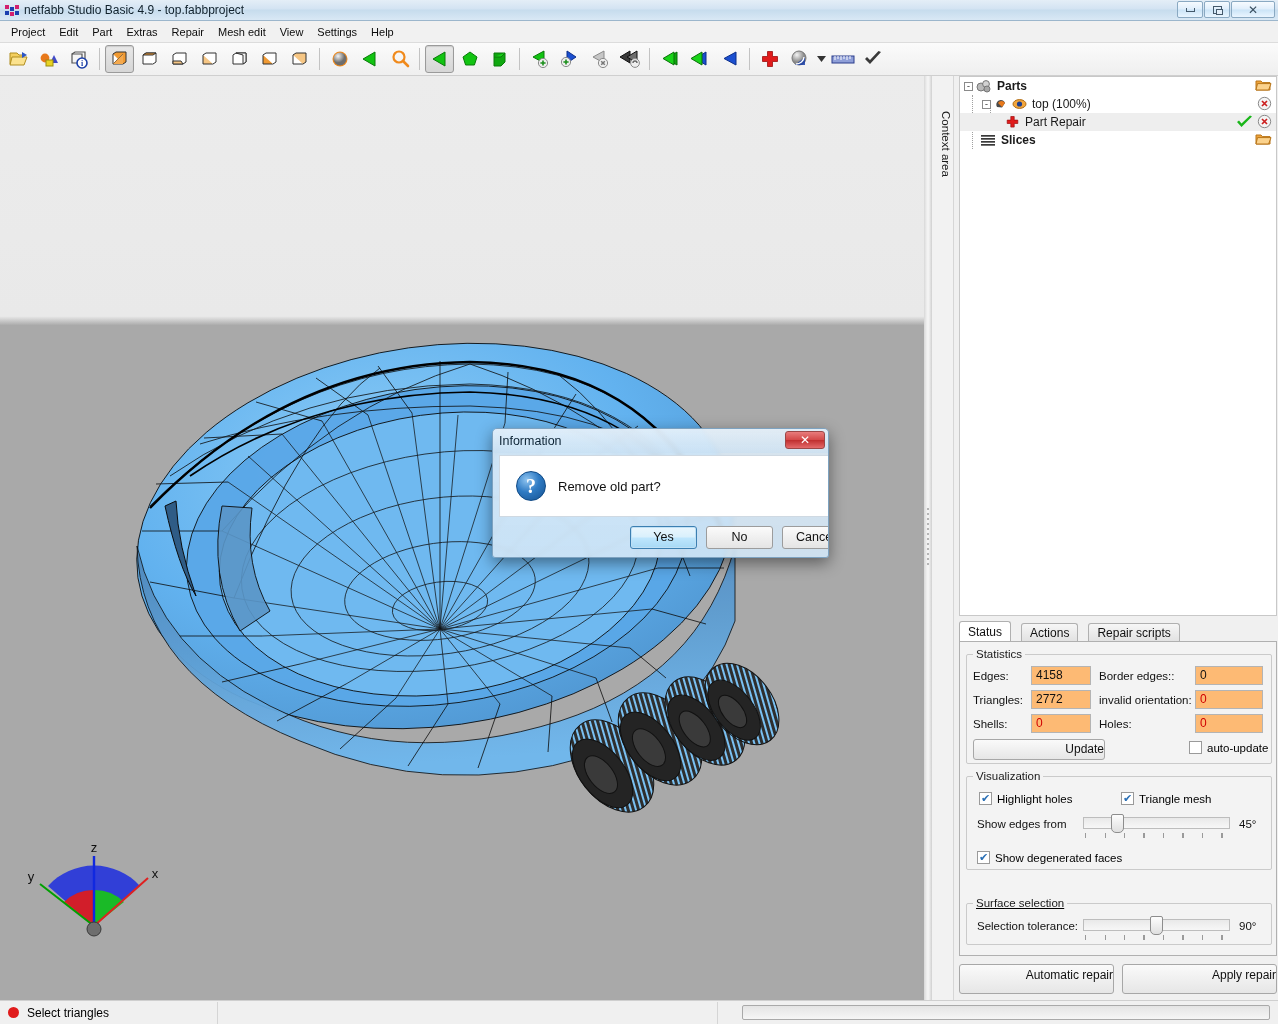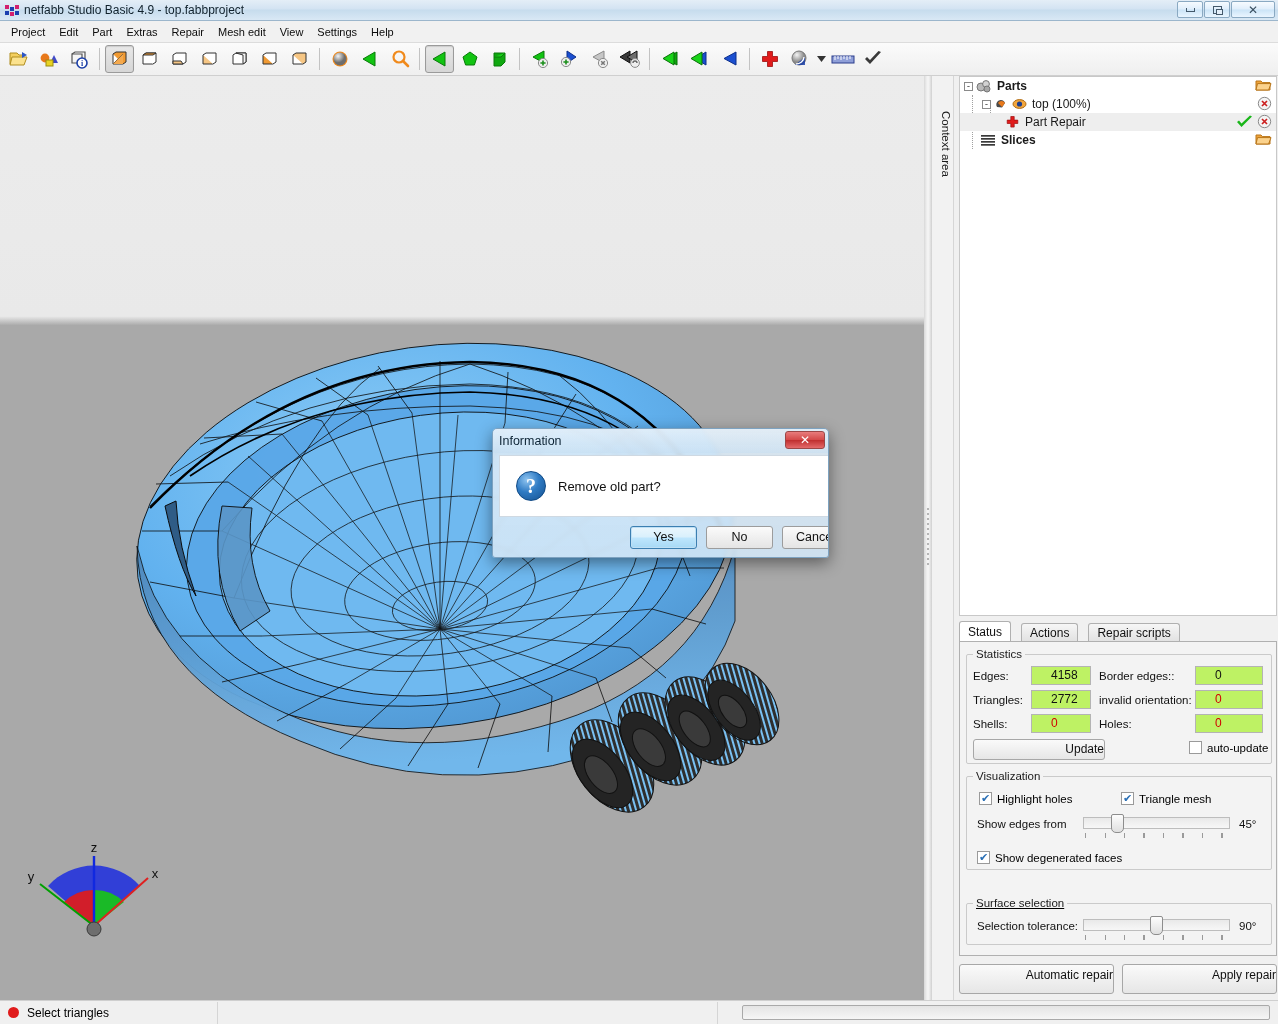--- a/index.html
+++ b/index.html
@@ -99,22 +99,22 @@
     background:linear-gradient(180deg,#f6f6f6,#e2e2e2); margin-right:10px; color:#111; }
   .tab.active { background:#fff; height:20px; line-height:20px; position:relative; top:0px; z-index:3; }
 
   .tabbody { position:absolute; left:4px; top:565px; width:318px; height:315px;
     background:#f3f3f3; border:1px solid #b0b0b0; }
 
   fieldset.grp { position:absolute; border:1px solid #cacaca; border-radius:2px; margin:0; padding:0; }
   fieldset.grp > legend { font-size:11.5px; padding:0 3px; color:#1a1a1a; margin-left:6px; }
 
   .lbl { font-size:11.5px; color:#111; }
-  .tbox { background:#bef264; border:1px solid #b4b4b4; height:19px; line-height:17px;
-    font-size:12px; padding:0 19px; color:#111; }
+  .tbox { background:#fdba74; border:1px solid #b4b4b4; height:19px; line-height:17px;
+    font-size:12px; padding:0 4px; color:#111; }
   .tbox.red { color:#d00000; }
 
   .btn { background:linear-gradient(180deg,#fafafa,#e6e6e6); border:1px solid #a7a7a7;
     border-radius:3px; font-size:12px; color:#111; height:21px; text-align:right; line-height:19px; }
 
   .cb { display:inline-flex; align-items:center; gap:5px; font-size:11.5px; }
   .cbbox { width:13px; height:13px; border:1px solid #9a9a9a; background:#fff;
     display:inline-flex; align-items:center; justify-content:center; flex:none; position:relative; }
   .cbbox.checked:after { content:"✔"; font-size:11px; color:#2a6fb5; line-height:1; }
 

